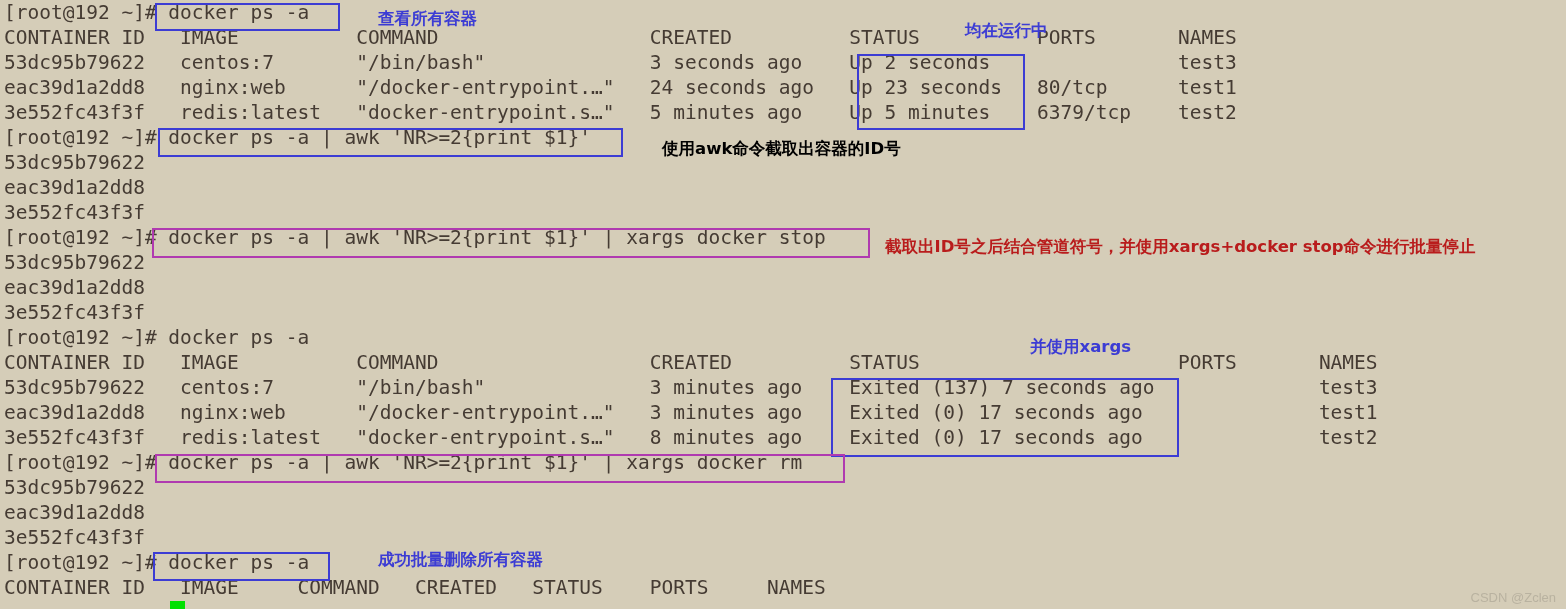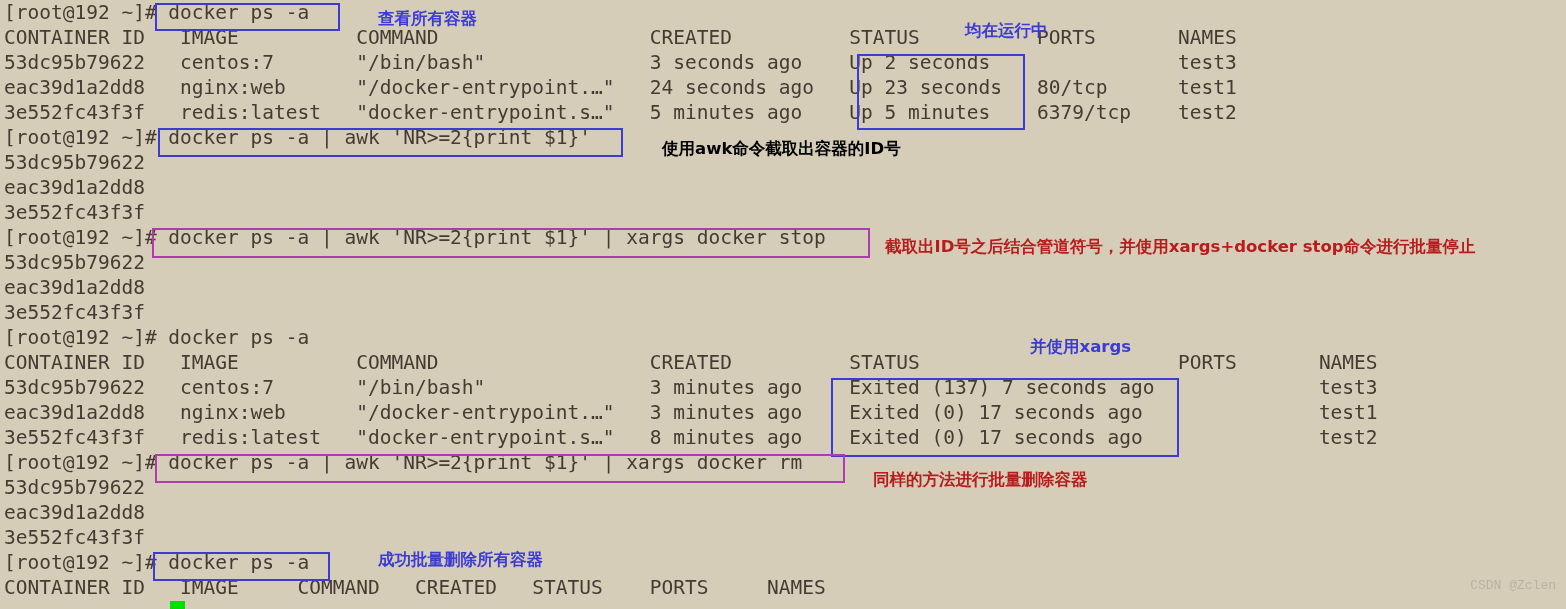--- a/index.html
+++ b/index.html
@@ -61,22 +61,22 @@
     left: 170px;
     top: 601px;
     width: 15px;
     height: 8px;
     background: #00e000;
     z-index: 5;
   }
   #watermark {
     position: absolute;
     right: 10px;
-    bottom: 16px;
-    font-family: Liberation Mono, monospace;
+    bottom: 4px;
+    font-family: Liberation Sans, sans-serif;
     font-size: 13px;
     color: #b9b2a0;
     z-index: 6;
     white-space: nowrap;
   }
 </style>
 </head>
 <body>
 
 <div id="screen">
@@ -89,19 +89,18 @@
   <div class="box purple" style="left:152px;  top:228px; width:718px; height:30px;"></div>
   <div class="box blue" style="left:831px;  top:378px; width:348px; height:79px;"></div>
   <div class="box purple" style="left:155px;  top:454px; width:690px; height:29px;"></div>
   <div class="box blue" style="left:153px;  top:552px; width:177px; height:29px;"></div>
 
   <div class="note blue" style="left:378px;  top:8px;">查看所有容器</div>
   <div class="note blue" style="left:965px;  top:20px;">均在运行中</div>
   <div class="note" style="left:662px;  top:138px;  color:#000000;">使用awk命令截取出容器的ID号</div>
   <div class="note purple" style="left:885px;  top:236px;">截取出ID号之后结合管道符号，并使用xargs+docker stop命令进行批量停止</div>
   <div class="note blue" style="left:1030px; top:336px;">并使用xargs</div>
-  <div class="note purple" style="left:873px;  top:469px;">同样的方法进行批量删除容器</div>
   <div class="note blue" style="left:378px;  top:549px;">成功批量删除所有容器</div>
 
   <div id="cursor"></div>
 
   <div id="watermark">CSDN @Zclen</div>
 </div>
 
 </body></html>

